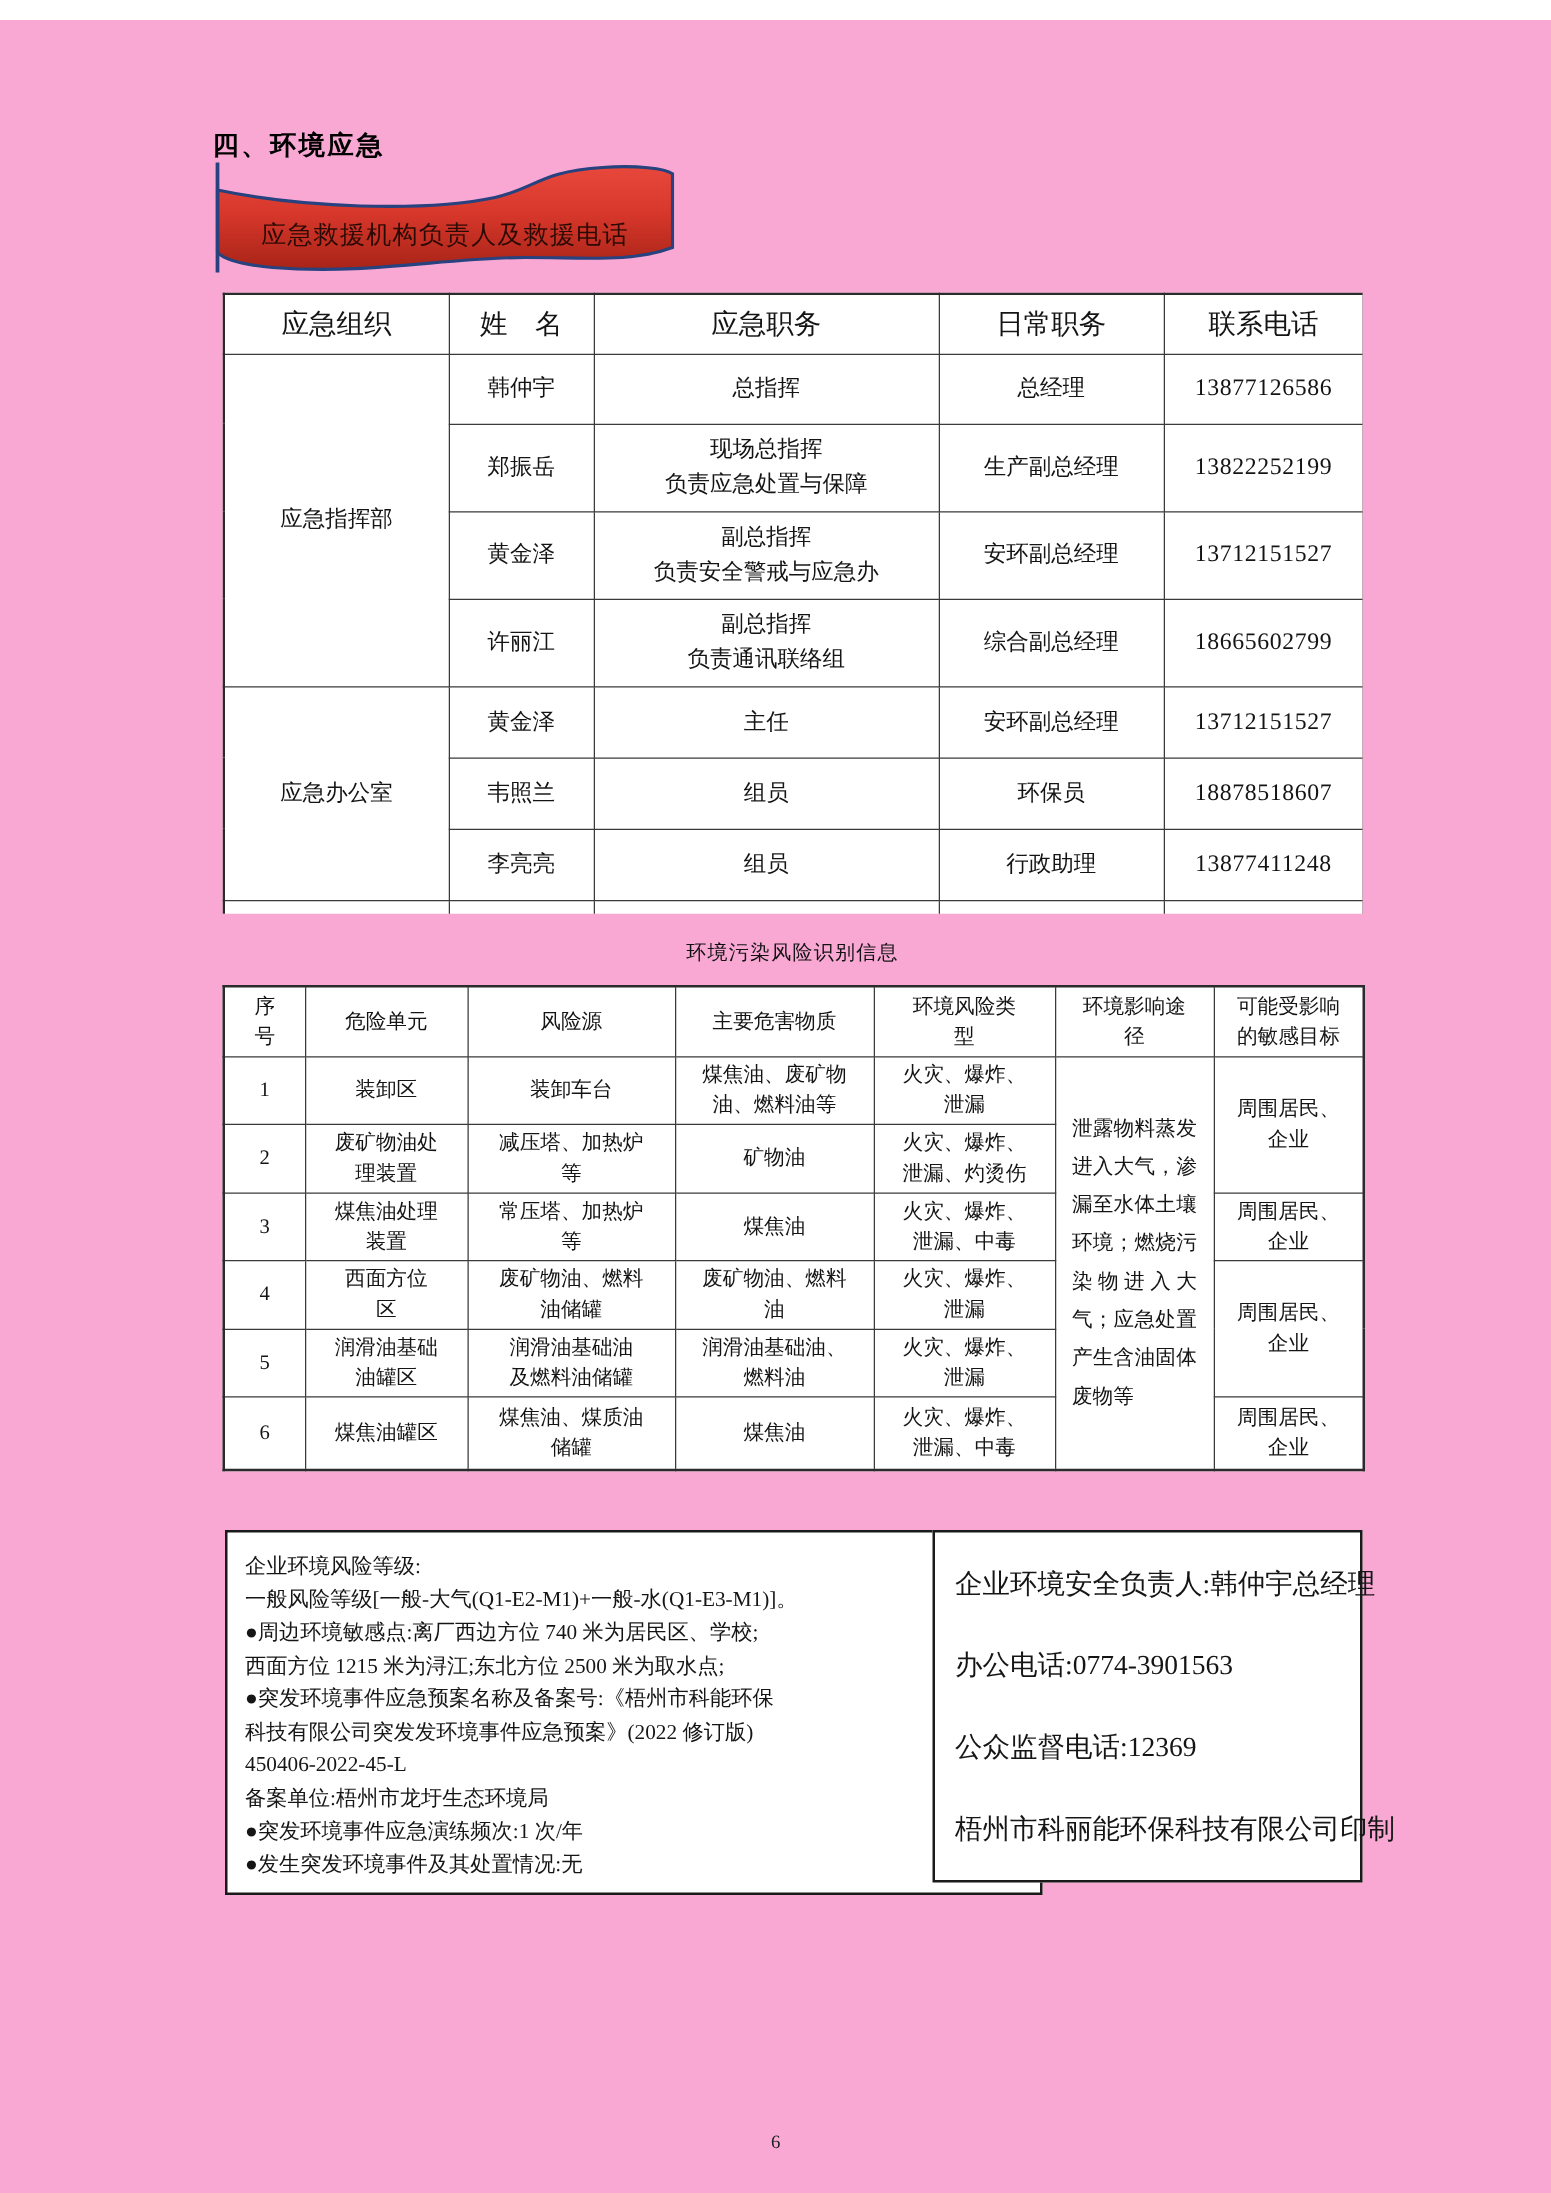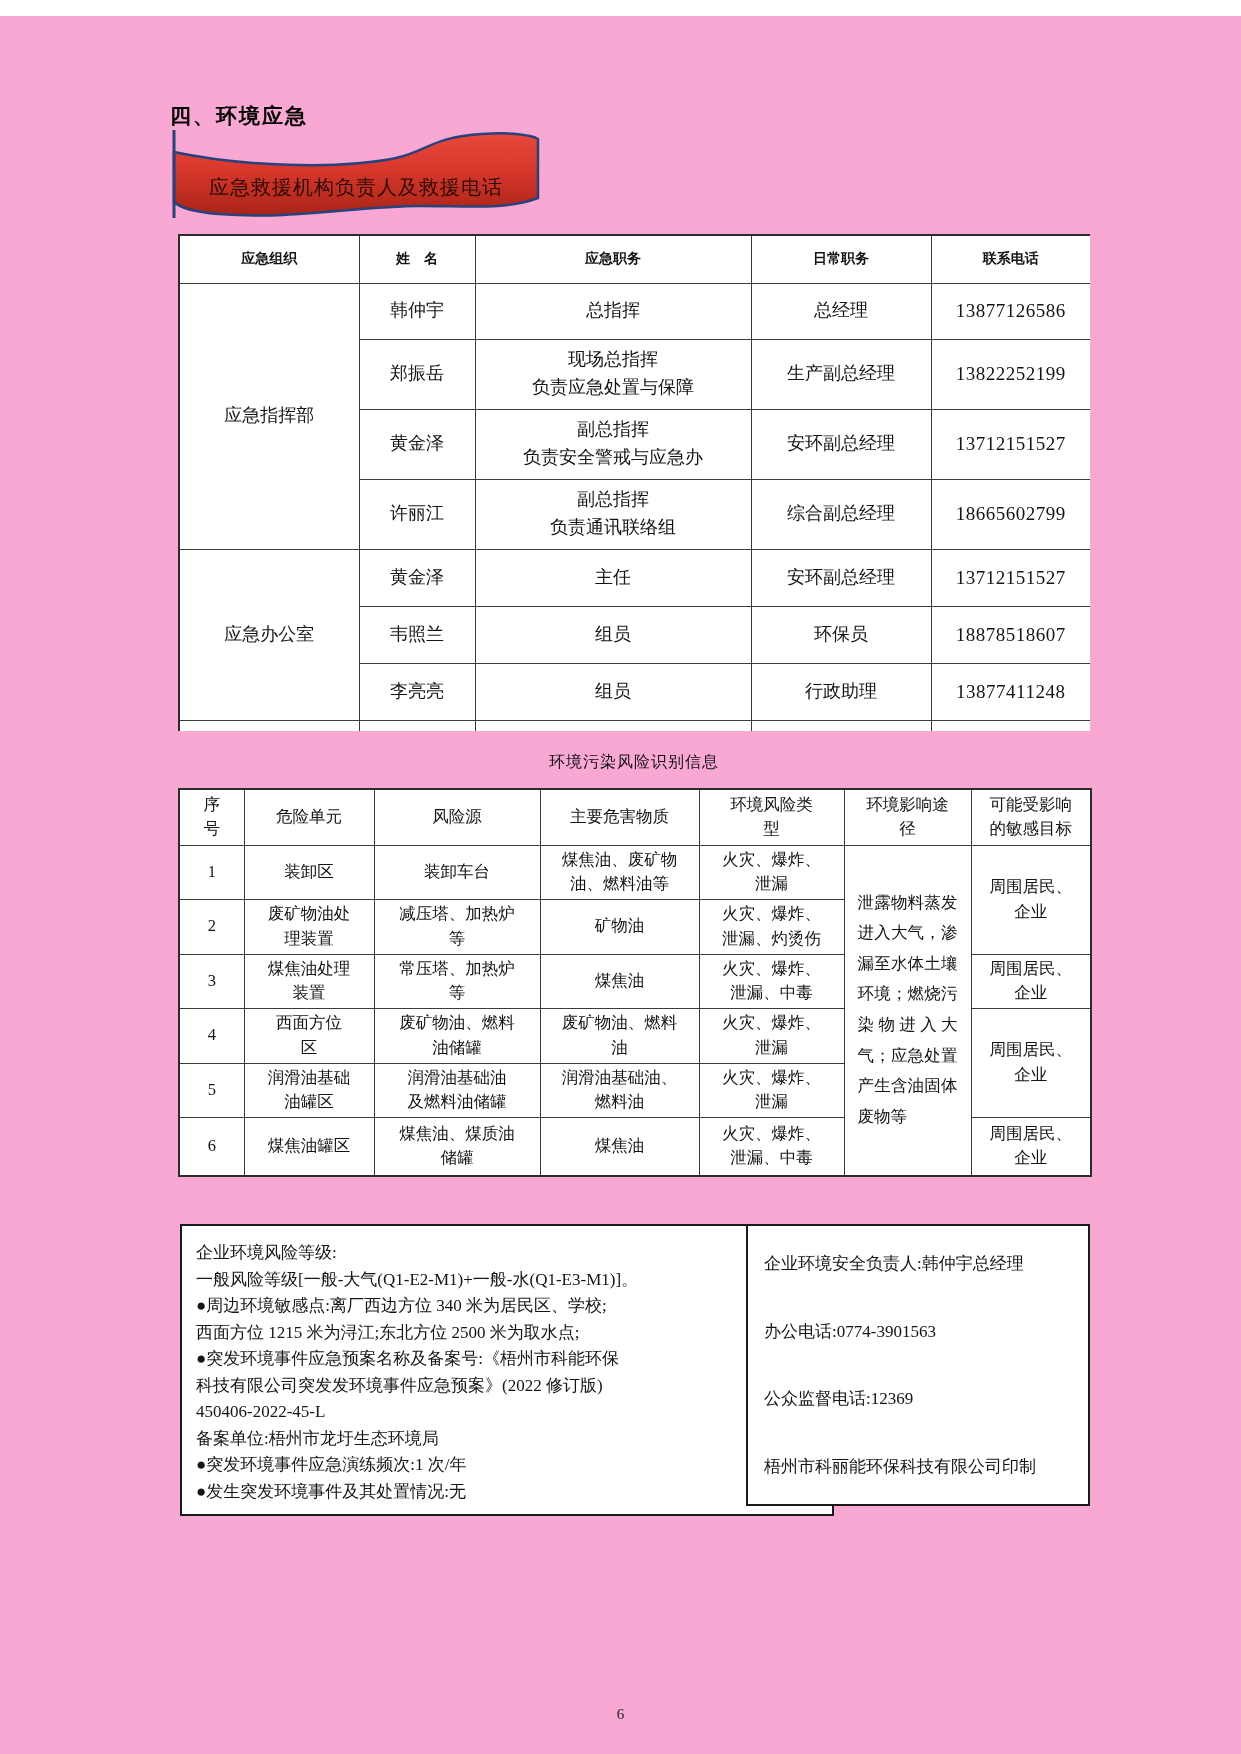--- a/index.html
+++ b/index.html
@@ -13,39 +13,39 @@
   .ribbon { position:absolute; left:170px; top:112px; width:372px; height:92px; }
   .ribbon svg { position:absolute; inset:0; width:100%; height:100%; }
   .ribbon-title { position:absolute; left:0; right:0; top:46px; text-align:center;
                   font-size:20px; font-weight:normal; color:#2a0a05; letter-spacing:1px; }
 
   .t1-wrap { position:absolute; left:178px; top:218px; width:912px; height:497px; overflow:hidden; }
   table { border-collapse:collapse; table-layout:fixed; width:912px; background:#fff; }
   th,td { border:1px solid #3a3a3a; text-align:center; vertical-align:middle;
           white-space:pre-line; padding:2px 4px; font-size:18px; line-height:1.55; color:#141414; }
   .t1-wrap table, .t2 table { border:2px solid #2b2b2b; }
-  .t1-wrap th { font-size:14px; font-weight:bold; }
+  .t1-wrap th { font-size:22px; font-weight:normal; }
   td.phone { font-size:19px; letter-spacing:0.5px;text-align:center; }
   tr.h-hdr { height:48px; } tr.h-a { height:56px; } tr.h-b { height:70px; }
   tr.h-c { height:57px; } tr.h-cut { height:40px; }
 
   .caption2 { position:absolute; left:178px; top:736px; width:912px; text-align:center;
               font-size:16px; color:#111; letter-spacing:1px; }
 
   .t2 { position:absolute; left:178px; top:772px; width:912px; }
   .t2 th, .t2 td { font-size:16.5px; font-weight:normal; line-height:1.5; }
   tr.r2-hdr { height:56px; } tr.r2 { height:54px; } tr.r2-s { height:50px; } tr.r2-l { height:58px; }
   td.pathway { text-align:justify; padding:6px 13px; line-height:1.85; vertical-align:middle; }
 
   .info-box { position:absolute; border:2px solid #1a1a1a; background:#fff; }
   .info-left { left:180px; top:1208px; width:654px; height:292px; padding:14px 14px 10px 14px; }
   .info-left .ln { font-size:17px; line-height:26.5px; white-space:nowrap; color:#151515; }
   .info-right { left:746px; top:1208px; width:344px; height:282px; padding:26px 16px;
                 display:flex; flex-direction:column; justify-content:space-between; }
-  .info-right .ln { font-size:17px; white-space:nowrap; color:#151515; }
+  .info-right .ln { font-size:22px; white-space:nowrap; color:#151515; }
 
   .page-num { position:absolute; left:0; right:0; top:1690px; text-align:center; font-size:15px; color:#222; }
 </style>
 </head>
 <body>
 
 <div class="page">
 
   <div class="heading">四、环境应急</div>
 
@@ -239,21 +239,21 @@
           <td>周围居民、
 企业</td>
         </tr>
       </tbody>
     </table>
   </div>
 
   <div class="info-box info-left">
     <div class="ln">企业环境风险等级:</div>
     <div class="ln">一般风险等级[一般-大气(Q1-E2-M1)+一般-水(Q1-E3-M1)]。</div>
-    <div class="ln">●周边环境敏感点:离厂西边方位 340 米为居民区、学校;</div>
+    <div class="ln">●周边环境敏感点:离厂西边方位 740 米为居民区、学校;</div>
     <div class="ln">西面方位 1215 米为浔江;东北方位 2500 米为取水点;</div>
     <div class="ln">●突发环境事件应急预案名称及备案号:《梧州市科能环保</div>
     <div class="ln">科技有限公司突发发环境事件应急预案》(2022 修订版)</div>
     <div class="ln">450406-2022-45-L</div>
     <div class="ln">备案单位:梧州市龙圩生态环境局</div>
     <div class="ln">●突发环境事件应急演练频次:1 次/年</div>
     <div class="ln">●发生突发环境事件及其处置情况:无</div>
   </div>
 
   <div class="info-box info-right">

